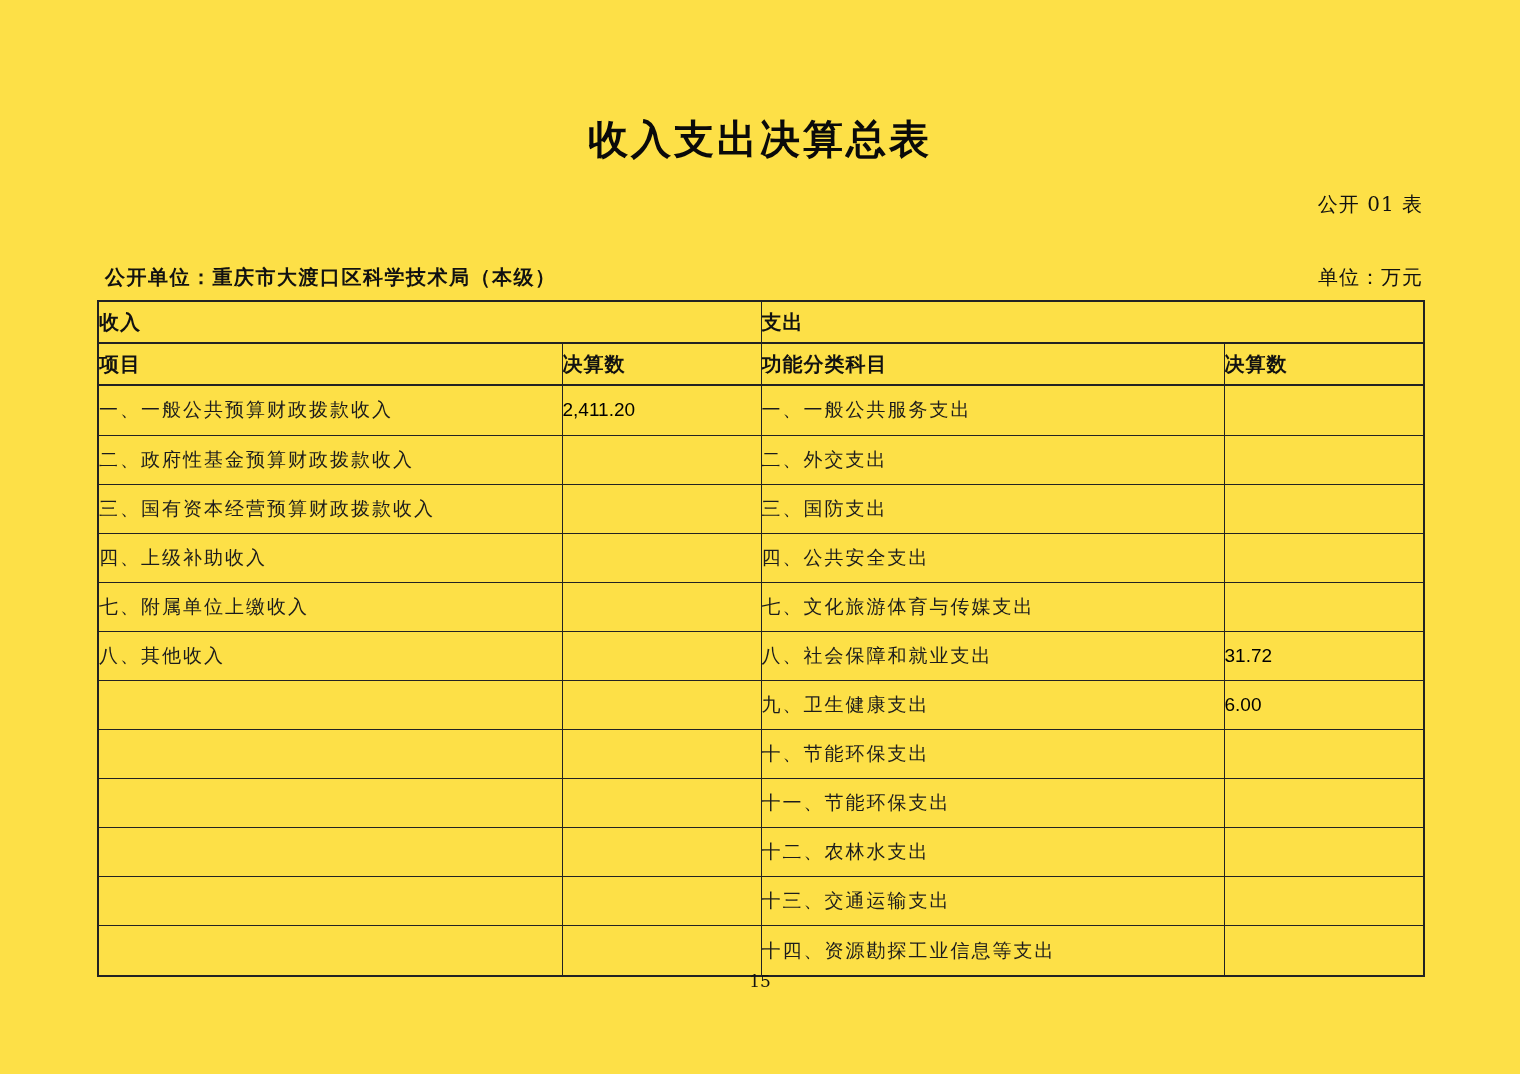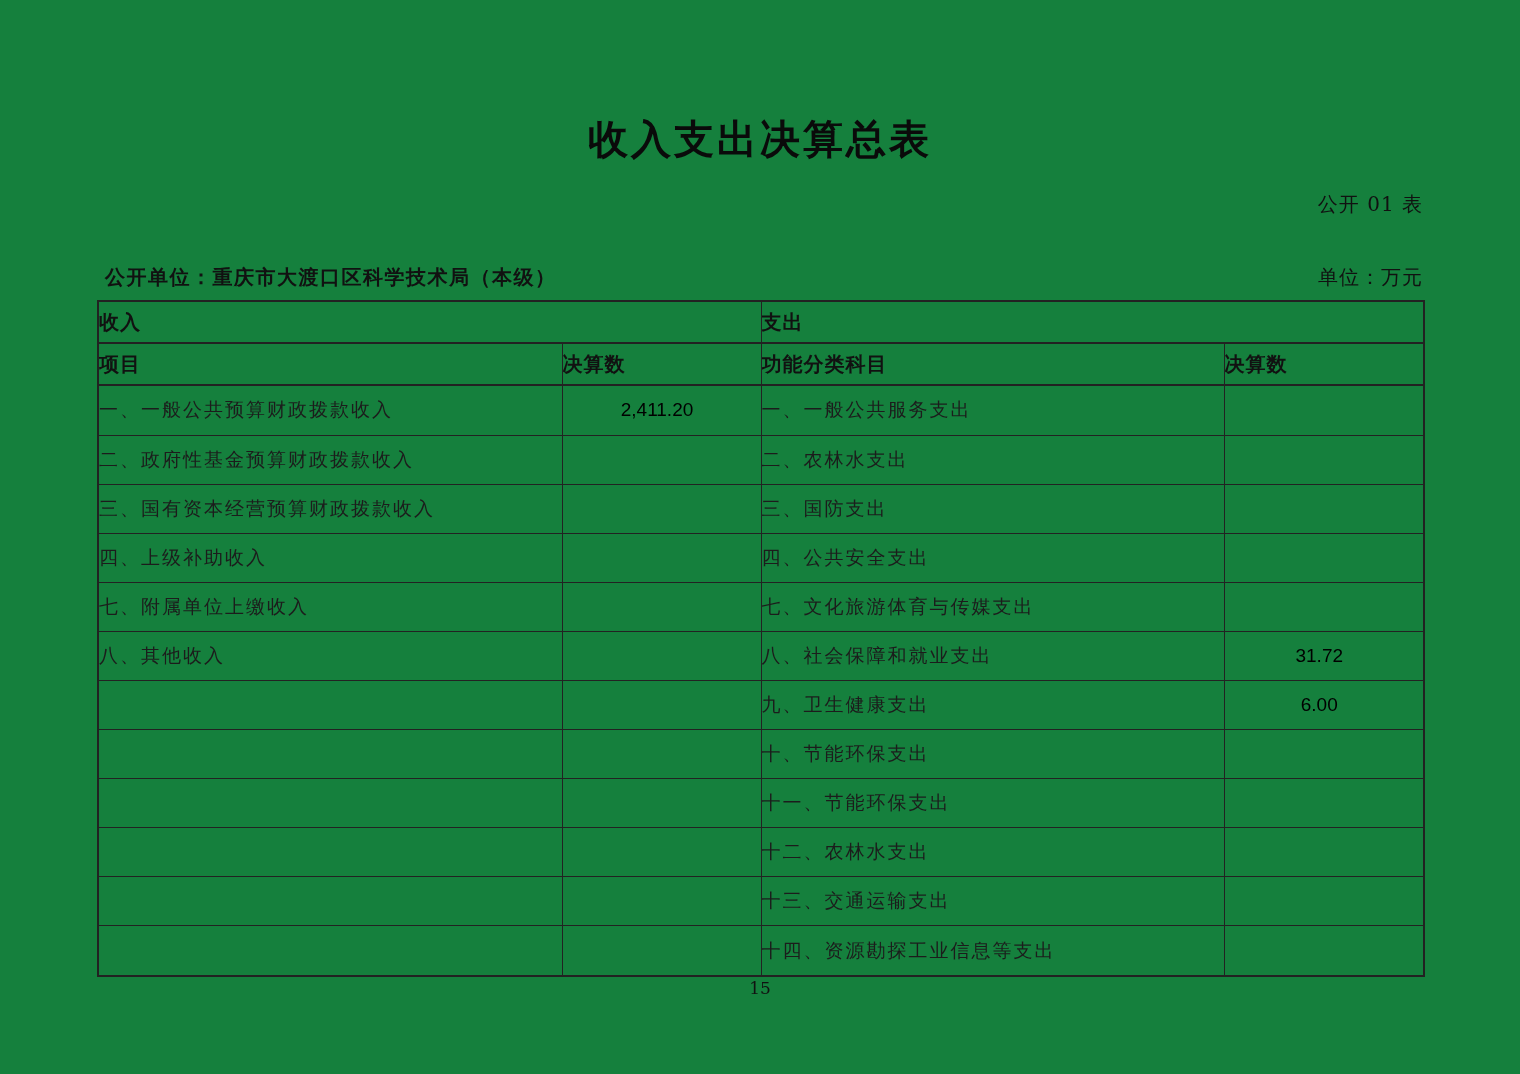--- a/index.html
+++ b/index.html
@@ -1,21 +1,21 @@
 <!DOCTYPE html>
 <html lang="zh"><head>
 <meta charset="utf-8">
 <style>
   * { margin: 0; padding: 0; box-sizing: border-box; }
   html, body { background: #e8e8e8; }
   .sheet {
     position: relative;
     width: 1520px;
     height: 1074px;
-    background: #15803d;
+    background: #fde047;
     margin: 0 auto;
     overflow: hidden;
     color: #111;
     font-family: "Liberation Serif", serif;
   }
   .title {
     padding-top: 112px;
     text-align: center;
     font-family: "Liberation Sans", sans-serif;
     font-weight: bold;
@@ -79,28 +79,28 @@
     font-family: "DejaVu Serif", serif;
     font-size: 19px;
     letter-spacing: 2px;
     text-align: left;
     vertical-align: middle;
     color: #1c1c1c;
   }
   td.amount {
     font-family: "Liberation Sans", sans-serif;
     font-size: 19px;
-    text-align: center;
+    text-align: left;
     vertical-align: middle;
     padding-right: 9px;
     color: #000;
   }
   .page-num {
     position: absolute;
-    bottom: 76px;
+    bottom: 83px;
     left: 0;
     width: 100%;
     text-align: center;
     font-size: 17px;
     font-family: "DejaVu Serif", serif;
   }
 </style>
 </head>
 <body>
 
@@ -139,21 +139,21 @@
       <tbody>
           <tr>
             <td class="label">一、一般公共预算财政拨款收入</td>
             <td class="amount mid-split">2,411.20</td>
             <td class="label">一、一般公共服务支出</td>
             <td class="amount"></td>
           </tr>
           <tr>
             <td class="label">二、政府性基金预算财政拨款收入</td>
             <td class="amount mid-split"></td>
-            <td class="label">二、农林水支出</td>
+            <td class="label">二、外交支出</td>
             <td class="amount"></td>
           </tr>
           <tr>
             <td class="label">三、国有资本经营预算财政拨款收入</td>
             <td class="amount mid-split"></td>
             <td class="label">三、国防支出</td>
             <td class="amount"></td>
           </tr>
           <tr>
             <td class="label">四、上级补助收入</td>

